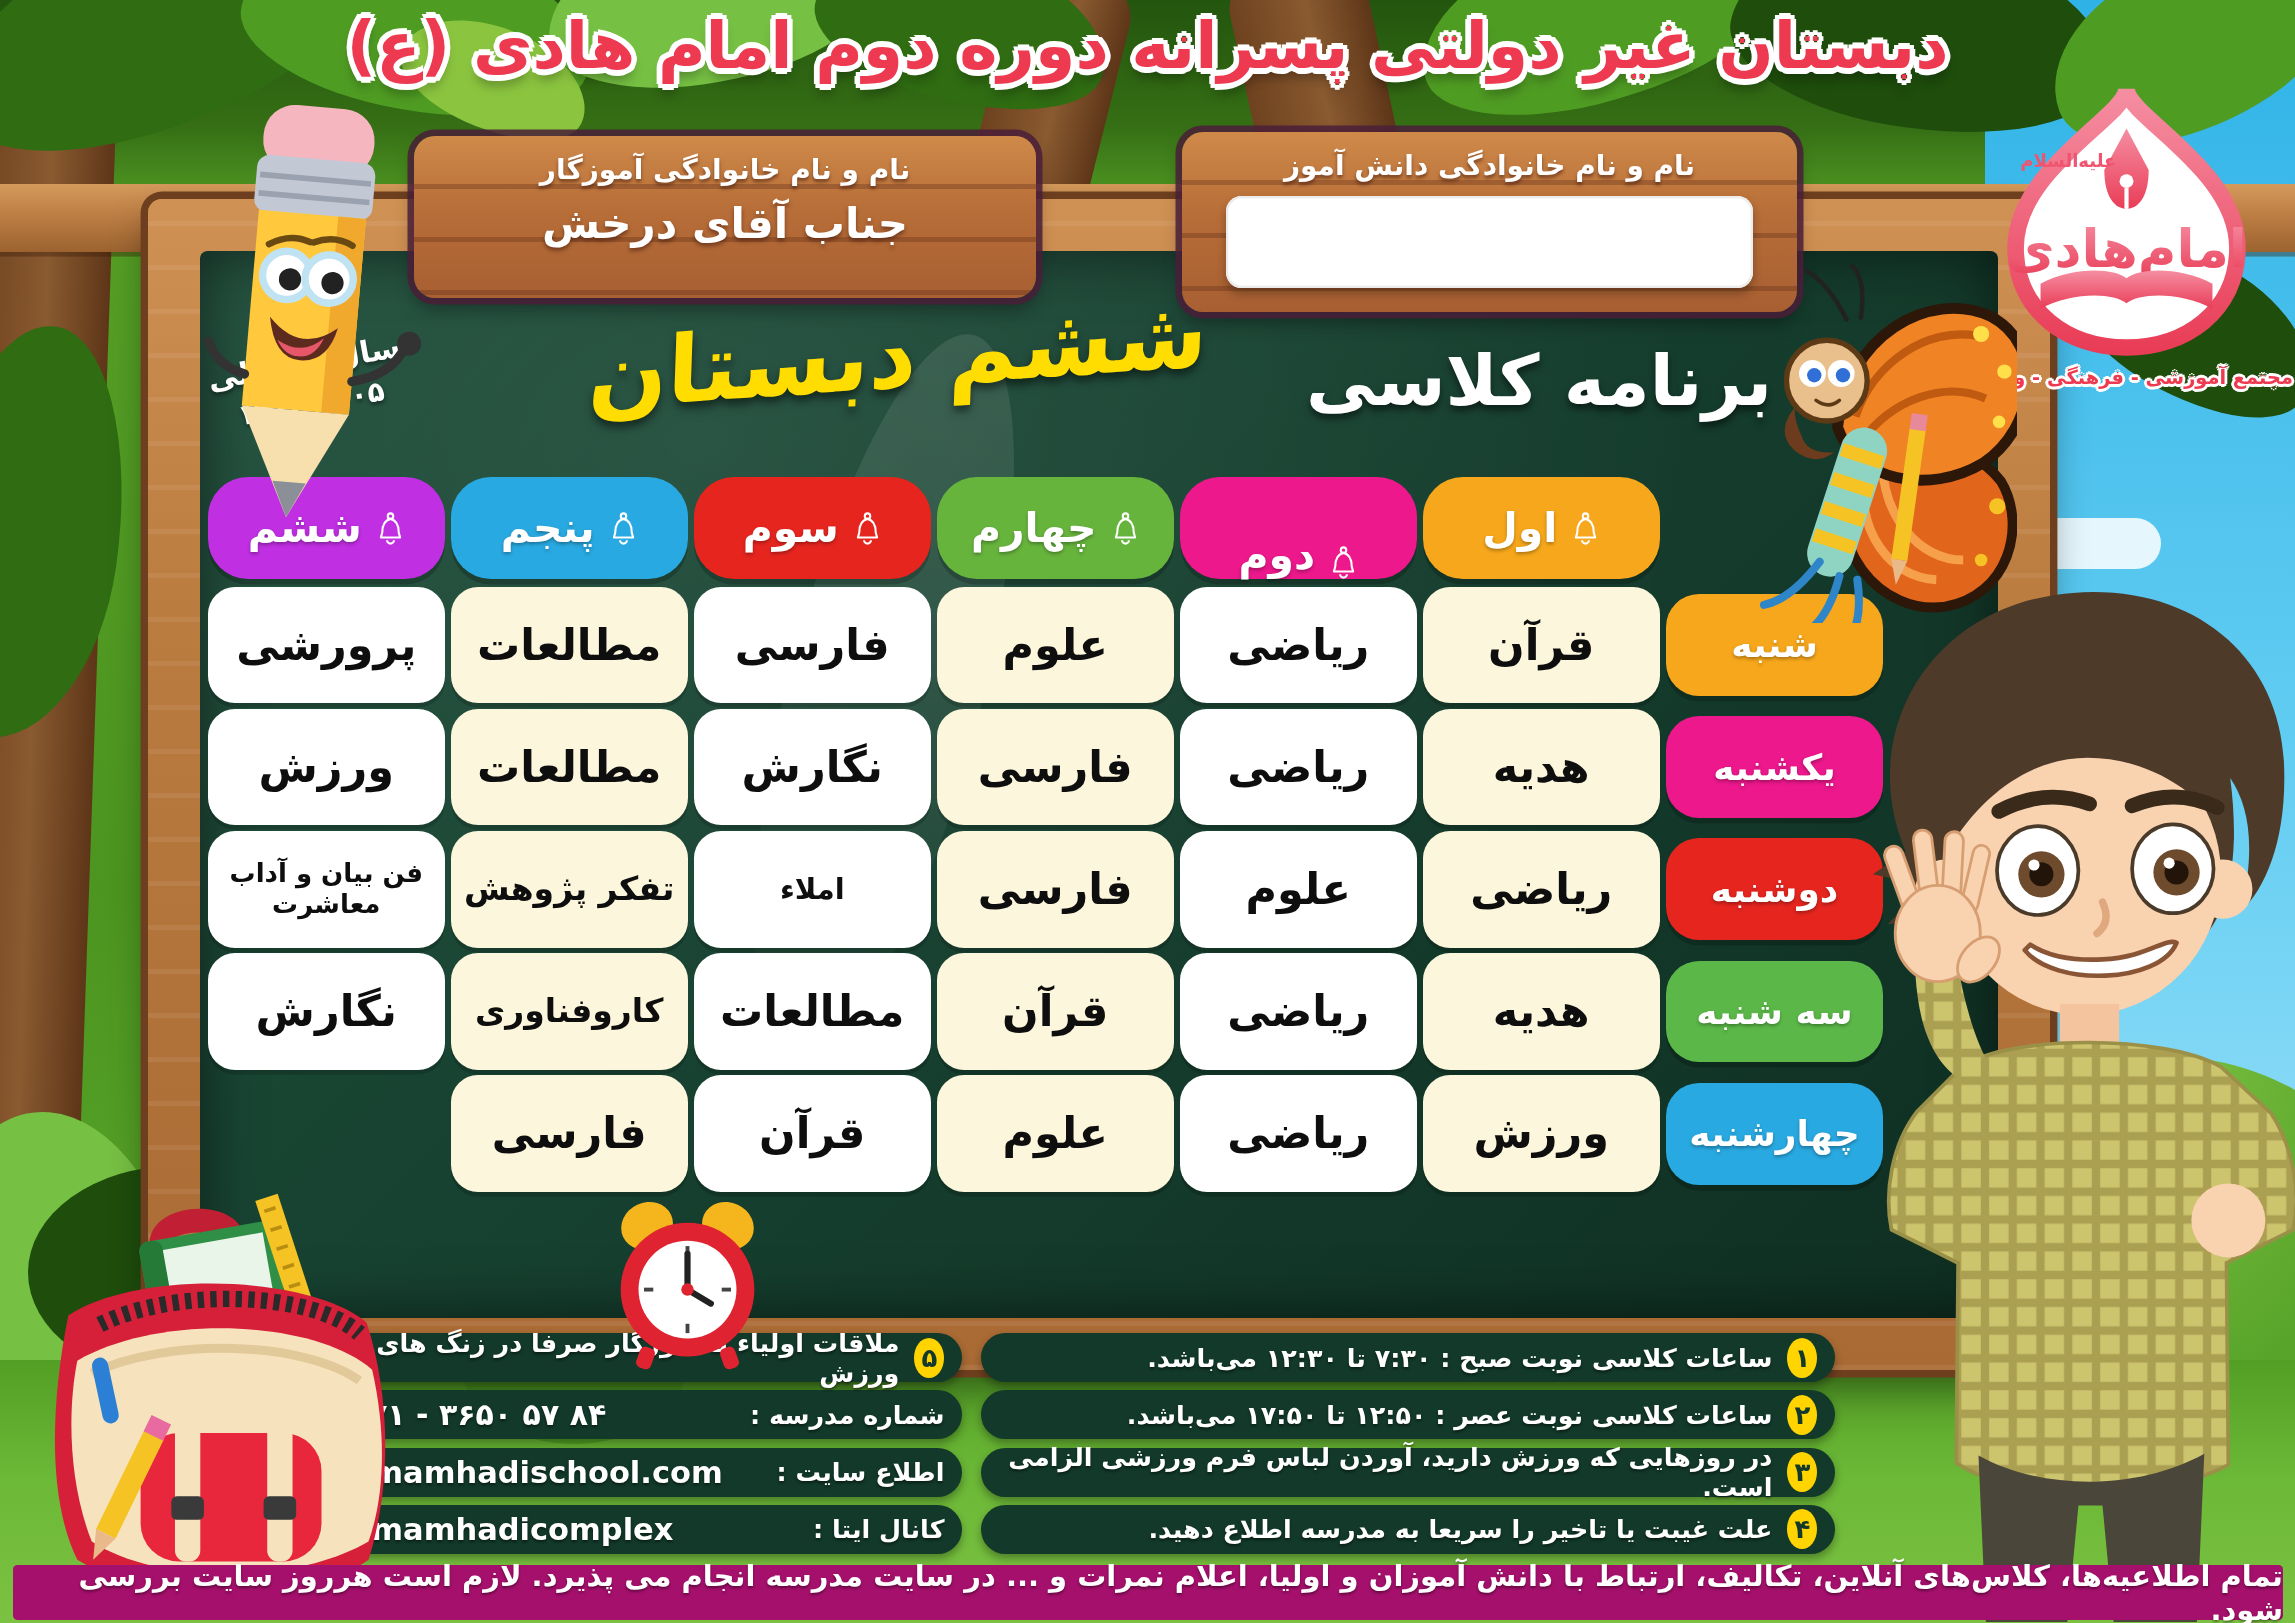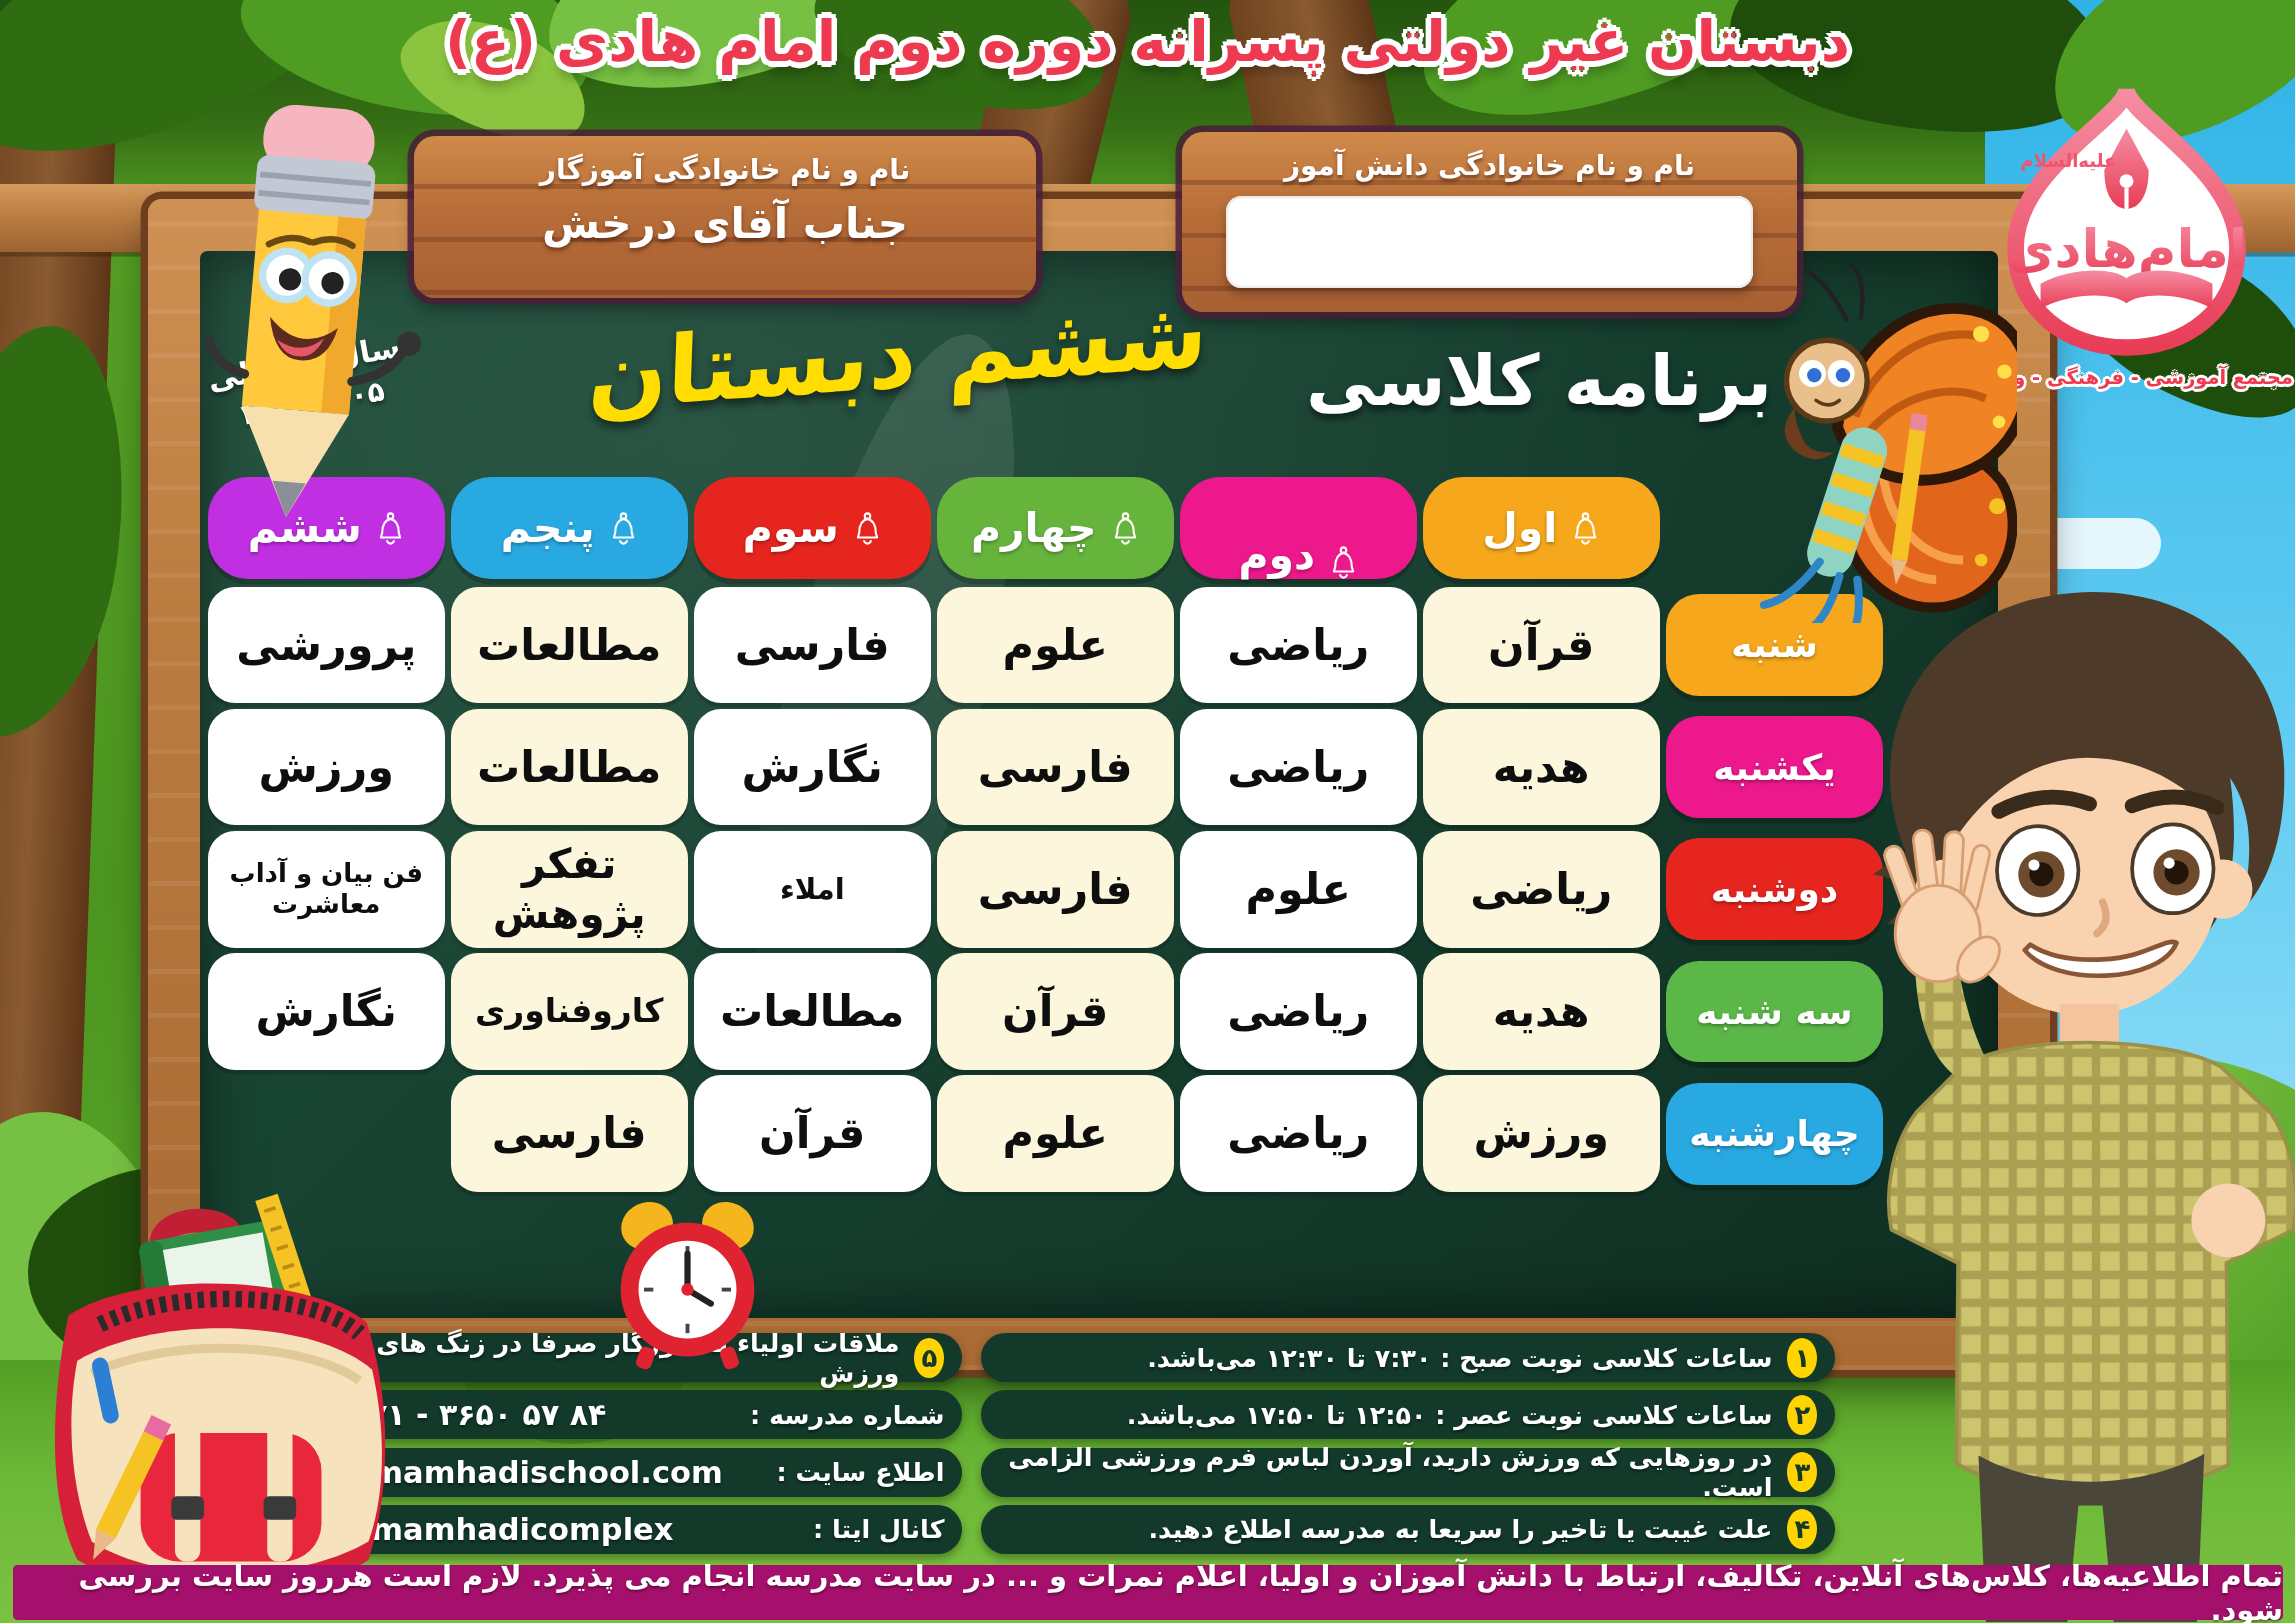--- a/index.html
+++ b/index.html
@@ -25,21 +25,21 @@
     background:repeating-linear-gradient(180deg,rgba(90,40,20,0) 0 48px,rgba(90,40,20,.32) 48px 53px),
                linear-gradient(180deg,#cf8a4a 0%,#b86e38 45%,#a85f32 100%);
     box-shadow:0 0 0 6.5px rgba(74,31,56,.85),0 11px 18.5px rgba(0,0,0,.35);
     display:flex;flex-direction:column;align-items:center;}
   .sign-label{color:#fff;font-weight:700;font-size:28px;margin-top:16.7px;text-shadow:0 2.8px 3.7px rgba(60,20,10,.55);}
   .sign-name{color:#fff;font-weight:800;font-size:42px;margin-top:13px;text-shadow:0 3.2px 4.6px rgba(60,20,10,.55);}
   .name-field{width:527px;height:92px;margin-top:14px;background:#fff;border-radius:15.7px;
     box-shadow:inset 0 0 0 2.3px #ececec,0 5.6px 9.3px rgba(0,0,0,.28);}
 
   
-  .poster-title{left:0;top:8.3px;width:100%;text-align:center;font-size:57px;font-weight:800;color:#ee3a50;z-index:3;
+  .poster-title{left:0;top:8.3px;width:100%;text-align:center;font-size:65px;font-weight:800;color:#ee3a50;z-index:3;
     text-shadow:5.6px 0 0 #fff,-5.6px 0 0 #fff,0 5.6px 0 #fff,0 -5.6px 0 #fff,4.2px 4.2px 0 #fff,-4.2px 4.2px 0 #fff,4.2px -4.2px 0 #fff,-4.2px -4.2px 0 #fff,0 10.2px 12px rgba(0,0,0,.35);}
 
   
   .logo-wrap{left:1960px;top:81px;width:333px;z-index:4;text-align:center;}
   .logo-sub{margin-top:4.6px;font-size:19.4px;font-weight:800;color:#ee3a50;white-space:nowrap;
     text-shadow:2.8px 0 0 #fff,-2.8px 0 0 #fff,0 2.8px 0 #fff,0 -2.8px 0 #fff,1.9px 1.9px 0 #fff,-1.9px -1.9px 0 #fff,1.9px -1.9px 0 #fff,-1.9px 1.9px 0 #fff;}
 
   
   .board-frame{left:148px;top:199px;width:1902px;height:1171px;border-radius:14px;z-index:2;
     background:repeating-linear-gradient(0deg,rgba(255,255,255,.07) 0 4.6px,rgba(0,0,0,0) 4.6px 44px),
@@ -255,21 +255,21 @@
       <div class="cell white" style="font-size: 43px;">نگارش</div>
       <div class="cell cream" style="font-size: 43px;">مطالعات</div>
       <div class="cell white" style="font-size: 43px;">ورزش</div>
       <div class="day-pill" style="background: rgb(230, 37, 31);">
         <span>دوشنبه</span>
       </div>
       <div class="cell cream" style="font-size: 43px;">ریاضی</div>
       <div class="cell white" style="font-size: 43px;">علوم</div>
       <div class="cell cream" style="font-size: 43px;">فارسی</div>
       <div class="cell white" style="font-size: 29px;">املاء</div>
-      <div class="cell cream" style="font-size: 41px;">تفکر پژوهش</div>
+      <div class="cell cream" style="font-size: 33px;">تفکر پژوهش</div>
       <div class="cell white" style="font-size: 26px;">فن بیان و آداب معاشرت</div>
       <div class="day-pill" style="background: rgb(91, 184, 72);">
         <span>سه شنبه</span>
       </div>
       <div class="cell cream" style="font-size: 43px;">هدیه</div>
       <div class="cell white" style="font-size: 43px;">ریاضی</div>
       <div class="cell cream" style="font-size: 43px;">قرآن</div>
       <div class="cell white" style="font-size: 43px;">مطالعات</div>
       <div class="cell cream" style="font-size: 33px;">کاروفناوری</div>
       <div class="cell white" style="font-size: 43px;">نگارش</div>

